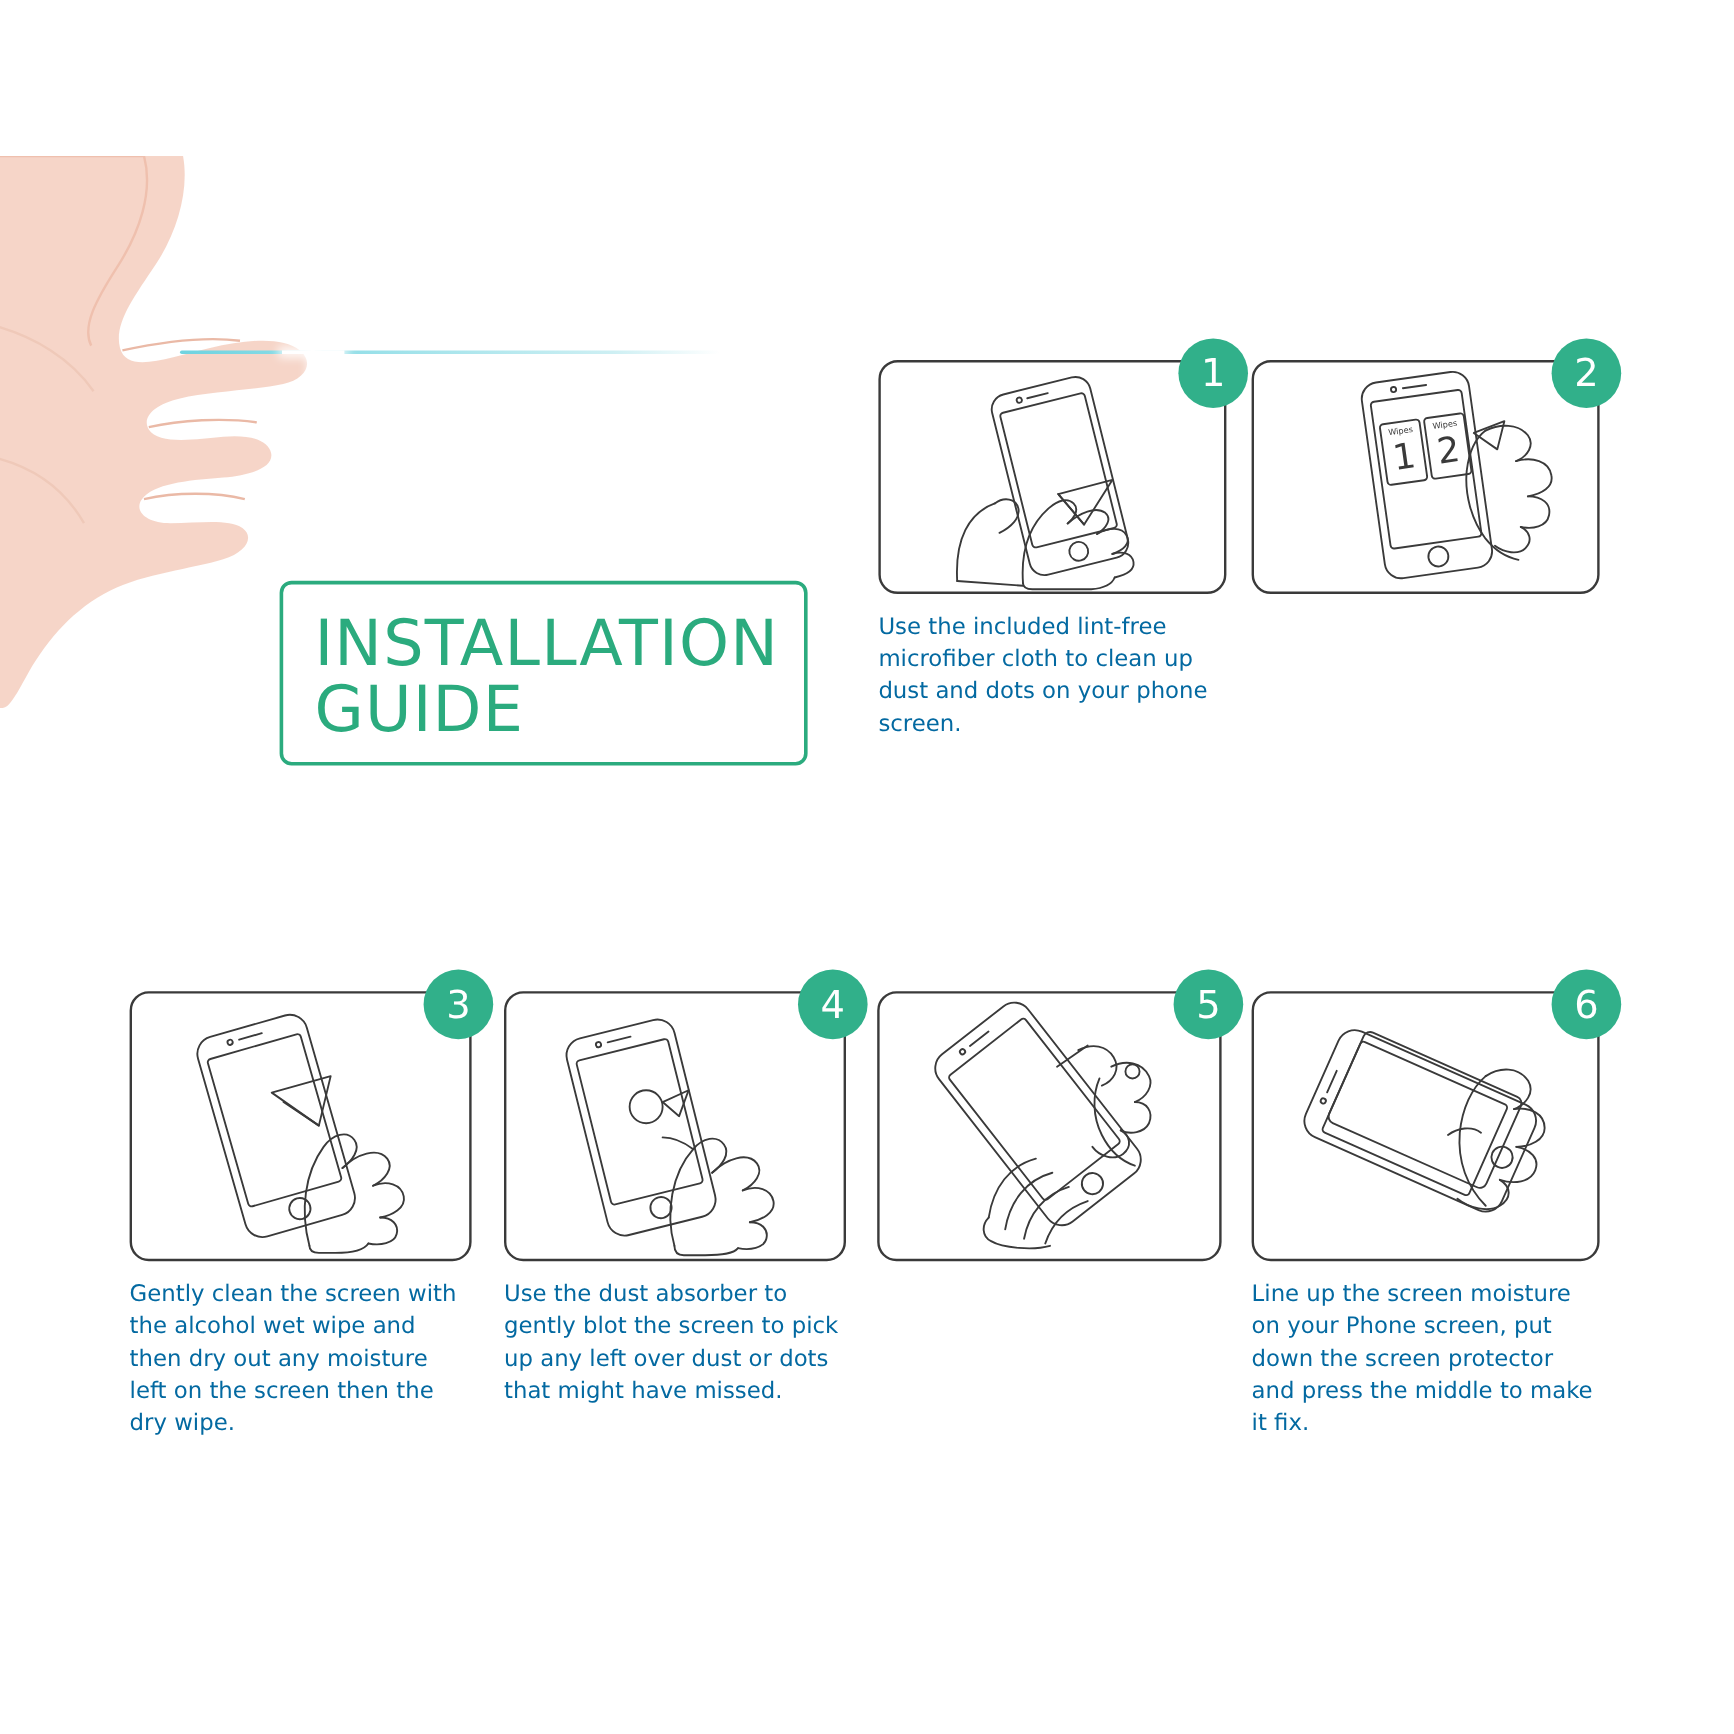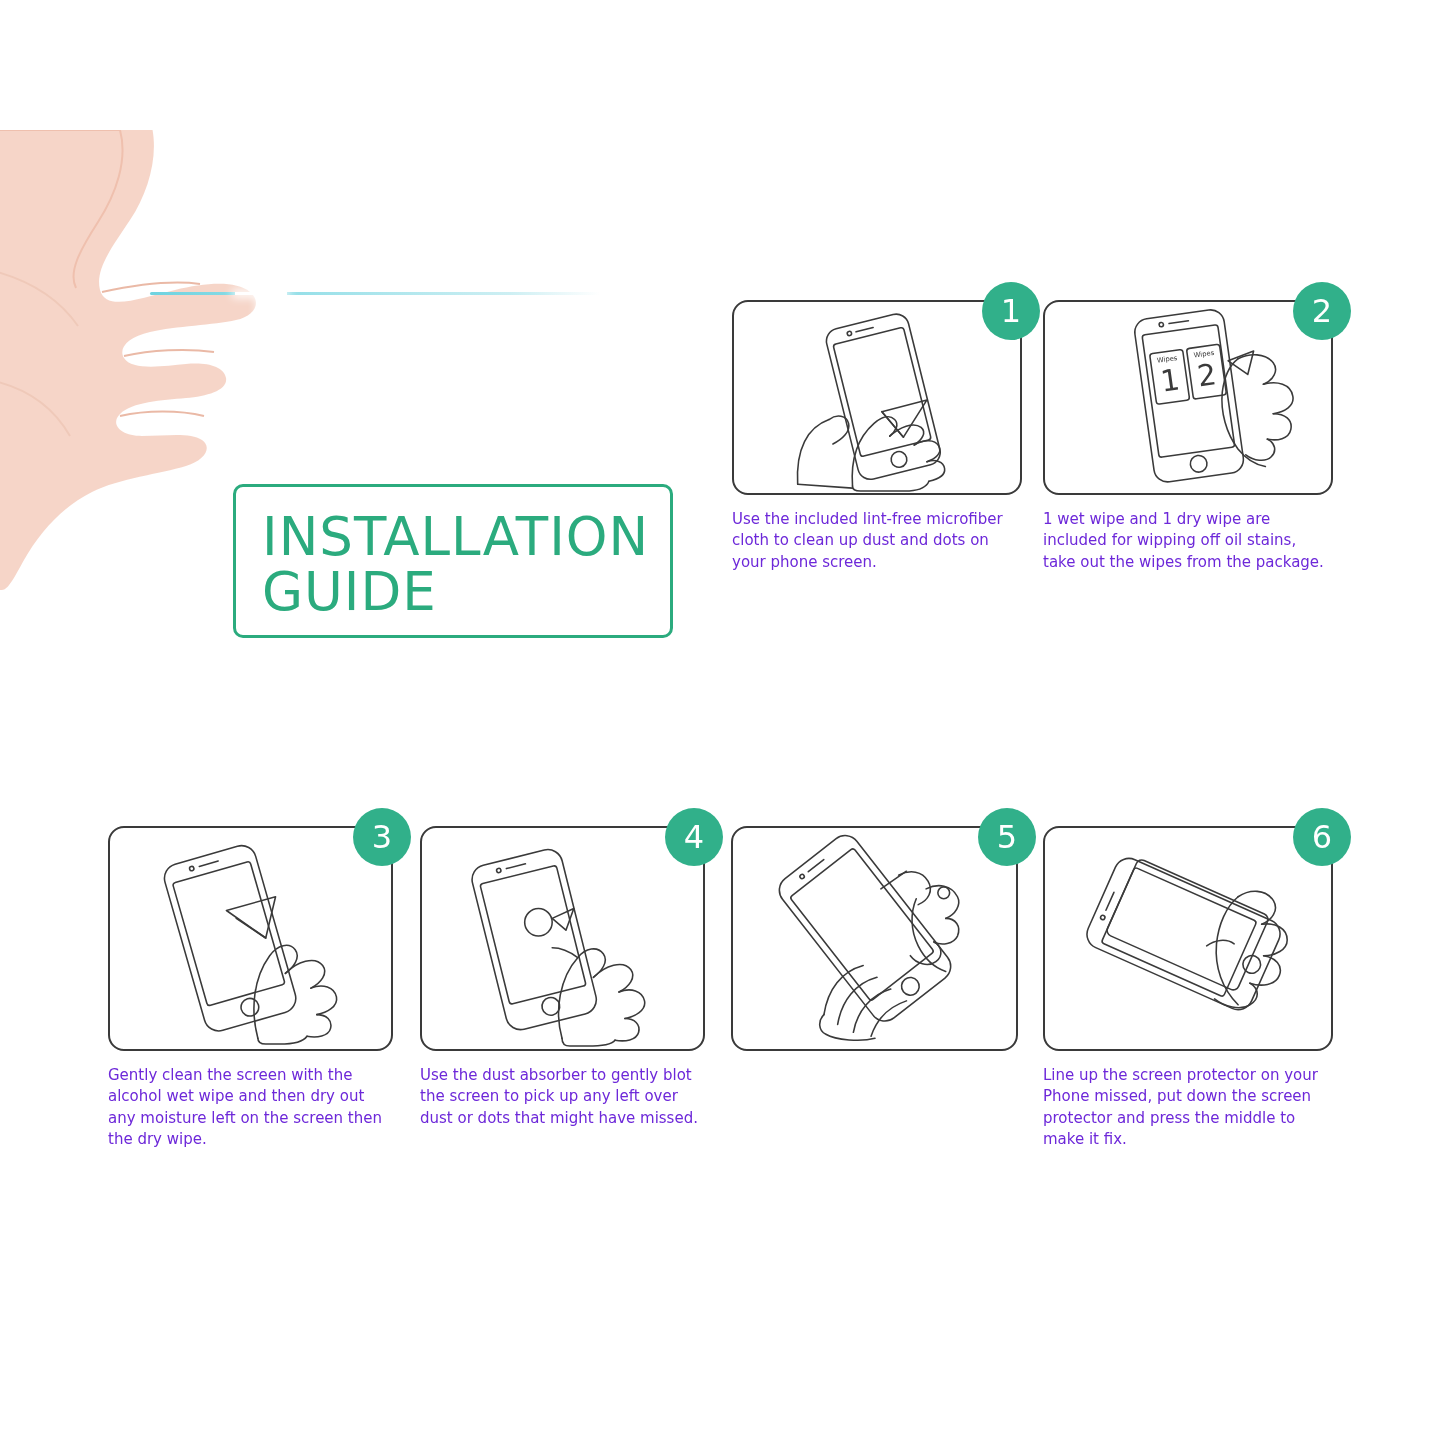--- a/index.html
+++ b/index.html
@@ -95,22 +95,22 @@
     background: #31b08a;
     color: #ffffff;
     font-size: 32px;
     display: flex;
     align-items: center;
     justify-content: center;
     font-family: "DejaVu Sans", sans-serif;
   }
   .caption {
     margin-top: 14px;
-    color: #6d28d9;
-    font-size: 15px;
+    color: #0369a1;
+    font-size: 19px;
     line-height: 1.42;
     font-family: "DejaVu Sans", sans-serif;
   }
 
   
   #step-1 { left: 732px; top: 300px; width: 290px; }
   #step-1 .step-card { width: 290px; height: 195px; }
   #step-2 { left: 1043px; top: 300px; width: 290px; }
   #step-2 .step-card { width: 290px; height: 195px; }
 
@@ -204,21 +204,20 @@
         <path d="M222 84 C236 80 250 84 252 96 C254 106 244 112 232 114"></path>
         <path d="M232 114 C244 114 252 120 250 130 C248 140 236 142 226 140"></path>
         <path d="M226 140 C234 144 236 152 230 158 C224 164 212 162 204 156"></path>
         <path d="M196 58 C188 64 182 76 180 92 C178 112 184 134 196 150 C204 160 214 166 224 168"></path>
 
         <path d="M186 60 L212 50 L206 74 Z"></path>
       </g>
     </svg>
     <div class="badge">2</div>
   </div>
-  <div class="caption">1 wet wipe and 1 dry wipe are included for wipping off oil stains, take out the wipes from the package.</div>
 </div>
 
 <div class="step" id="step-3">
   <div class="step-card">
     <svg class="art" viewBox="0 0 285 225" xmlns="http://www.w3.org/2000/svg">
       <g fill="none" stroke="#3a3a3a" stroke-width="1.6" stroke-linejoin="round" stroke-linecap="round">
         <g transform="rotate(-16 130 112)">
           <rect x="74" y="22" width="96" height="176" rx="15"></rect>
           <rect x="81" y="40" width="82" height="130" rx="3"></rect>
           <circle cx="122" cy="183" r="9"></circle>
@@ -322,14 +321,14 @@
         <path d="M196 70 C208 62 224 62 232 74 C238 84 230 94 220 98"></path>
         <path d="M220 98 C234 96 246 102 246 114 C246 124 234 130 222 130"></path>
         <path d="M222 130 C234 132 242 140 238 150 C234 160 220 162 208 158"></path>
         <path d="M208 158 C218 164 218 174 208 180 C198 186 182 182 172 174"></path>
         <path d="M196 70 C184 80 176 98 174 118 C172 142 180 164 196 180"></path>
         <path d="M164 120 C172 114 184 112 192 118"></path>
       </g>
     </svg>
     <div class="badge">6</div>
   </div>
-  <div class="caption">Line up the screen protector on your Phone missed, put down the screen protector and press the middle to make it fix.</div>
+  <div class="caption">Line up the screen moisture on your Phone screen, put down the screen protector and press the middle to make it fix.</div>
 </div>
 
 </body></html>

